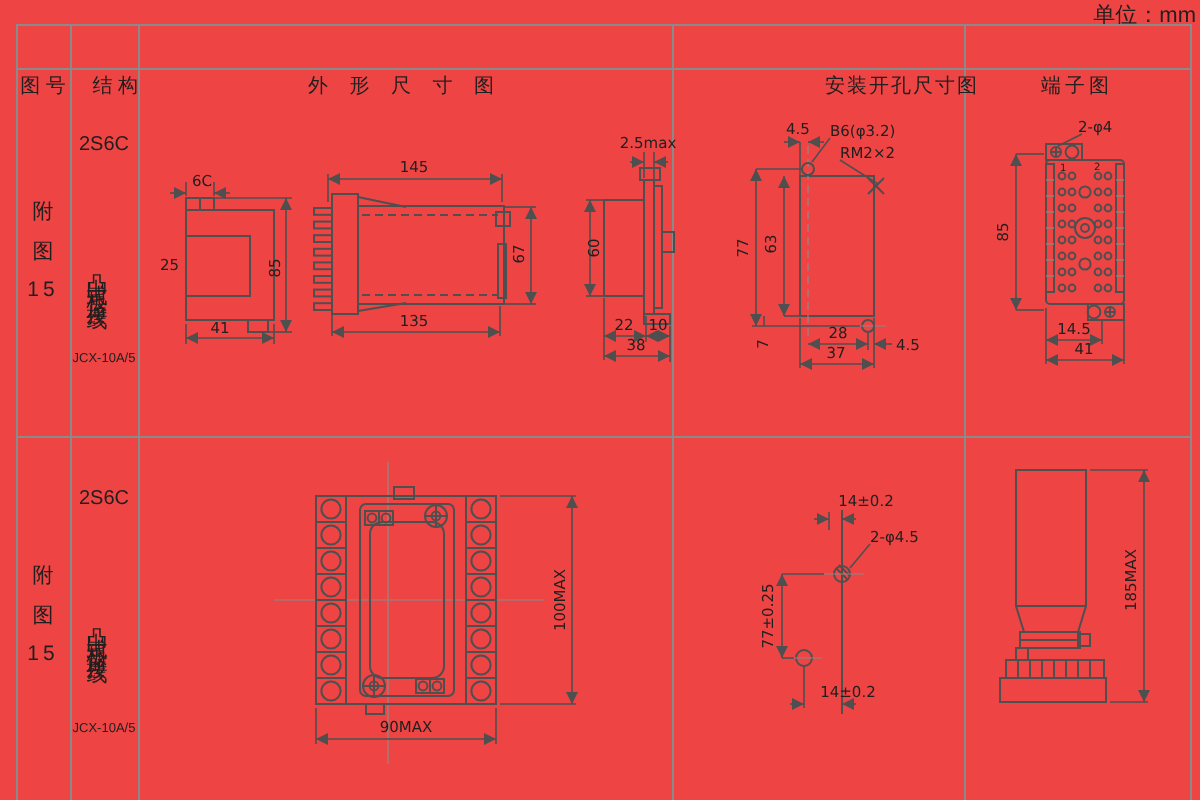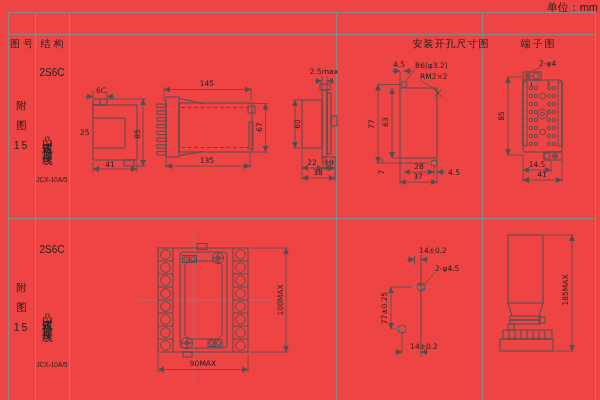--- a/index.html
+++ b/index.html
@@ -42,21 +42,22 @@
   <div class="hline" style="left:8px;top:34px;width:587px;"></div>
   <div class="hline" style="left:8px;top:218px;width:587px;"></div>
   <div class="vline" style="left:8px;top:12px;height:388px;"></div>
   <div class="vline" style="left:35px;top:12px;height:388px;"></div>
   <div class="vline" style="left:69px;top:12px;height:388px;"></div>
   <div class="vline" style="left:336px;top:12px;height:388px;"></div>
   <div class="vline" style="left:482px;top:12px;height:388px;"></div>
   <div class="vline" style="left:595px;top:12px;height:388px;"></div>
 
   <div class="hdr" style="left:8px;width:27px;letter-spacing:0;">图 号</div>
-  <div class="hdr" style="left:35px;width:34px;letter-spacing:0;">结 构</div>
+  <div class="hdr" style="left:35px;width:34px;letter-spacing:0;text-align:right;">结 构</div>
+  <div class="hdr" style="left:69px;width:267px;letter-spacing:4px;">外 形 尺 寸 图</div>
   <div class="hdr" style="left:336px;width:146px;letter-spacing:1px;padding-left:42px;">安装开孔尺寸图</div>
   <div class="hdr" style="left:482px;width:113px;letter-spacing:2px;font-family:Liberation Serif, serif;">端子图</div>
 
   <div class="cell-txt" style="left:8px;top:99px;width:27px;">附</div>
   <div class="cell-txt" style="left:8px;top:119px;width:27px;">图</div>
   <div class="cell-txt" style="left:8px;top:139px;width:27px;letter-spacing:2px;">15</div>
   <div class="cell-txt" style="left:35px;top:67px;width:34px;font-size:10px;">2S6C</div>
   <div class="vtxt" style="left:41px;top:86px;height:104px;">凸出式板后接线</div>
   <div class="code" style="left:35px;top:176px;width:34px;">JCX-10A/5</div>
 

